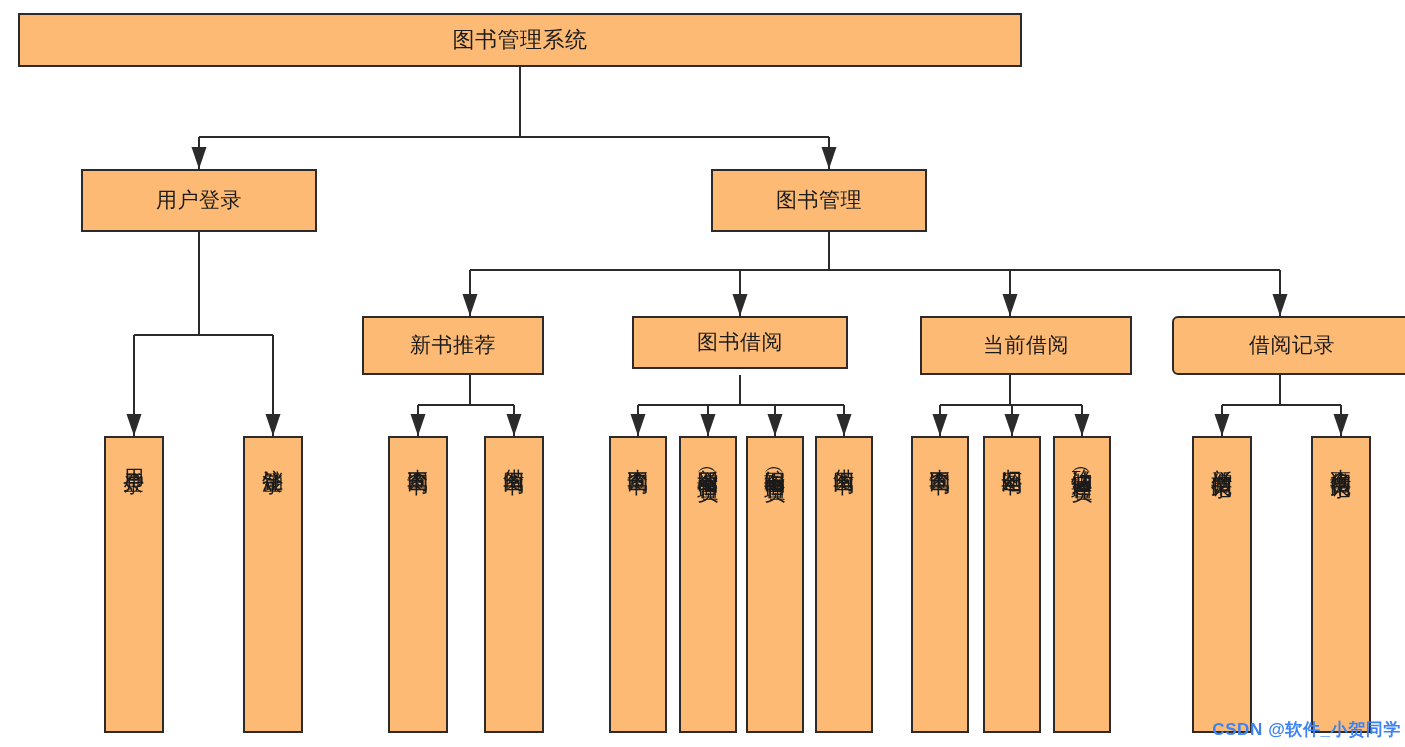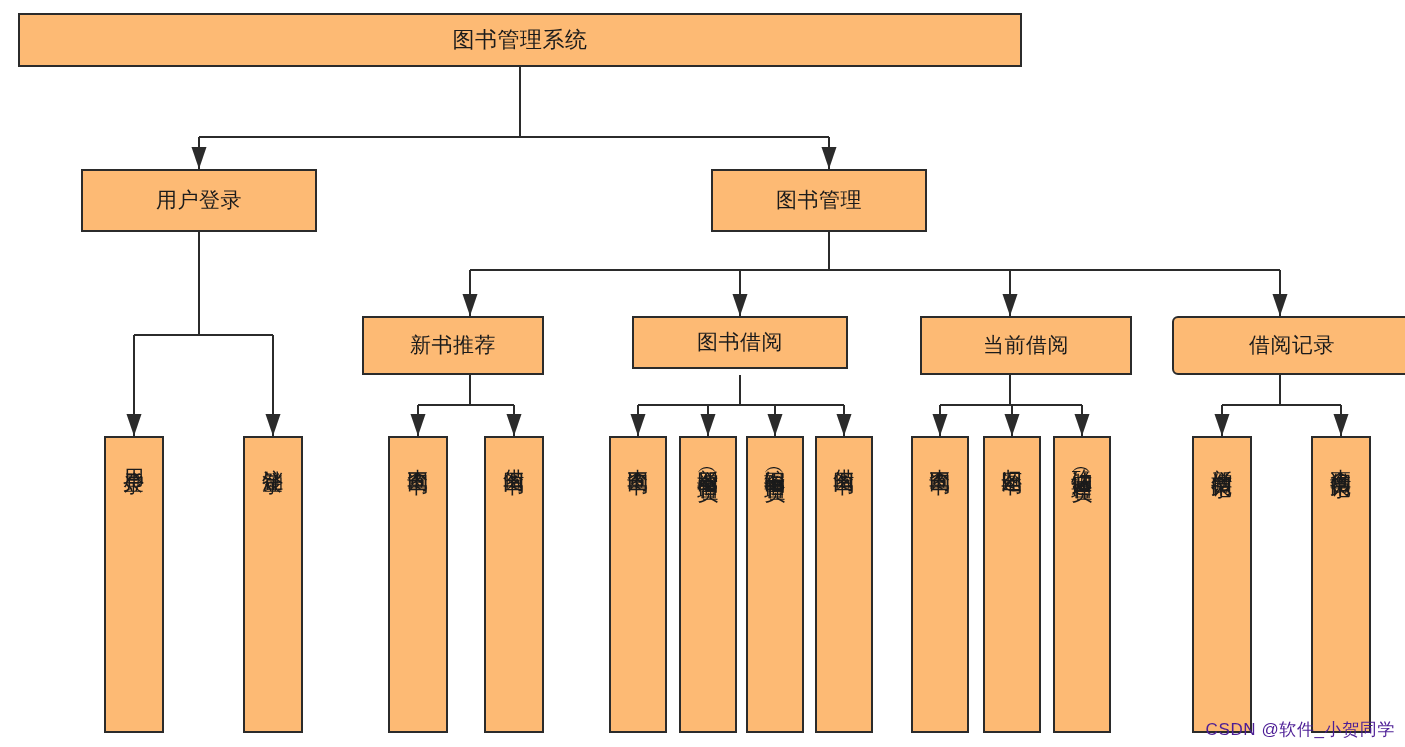--- a/index.html
+++ b/index.html
@@ -57,27 +57,28 @@
   .node.vertical .node-label {
     writing-mode: vertical-rl;
     text-orientation: upright;
     font-size: 21px;
     line-height: 1.12;
     letter-spacing: 2px;
     white-space: nowrap;
   }
   #watermark {
     position: absolute;
-    right: 10px;
+    right: 4px;
     bottom: 6px;
     font-size: 17px;
-    color: #4c1d95;
+    color: #3b82f6;
     letter-spacing: 0.6px;
     white-space: nowrap;
     user-select: none;
+    font-weight: bold;
   }
 </style>
 </head>
 <body>
 
 <div id="canvas">
   <svg id="wires" viewBox="0 0 1405 747" width="1405" height="747" aria-hidden="true">
       <line x1="520" y1="67" x2="520" y2="137" stroke="#2b2b2b" stroke-width="2.4" shape-rendering="crispEdges"></line>
       <line x1="199" y1="137" x2="829" y2="137" stroke="#2b2b2b" stroke-width="2.4" shape-rendering="crispEdges"></line>
       <line x1="199" y1="137" x2="199" y2="169" stroke="#2b2b2b" stroke-width="2.4" shape-rendering="crispEdges"></line>

